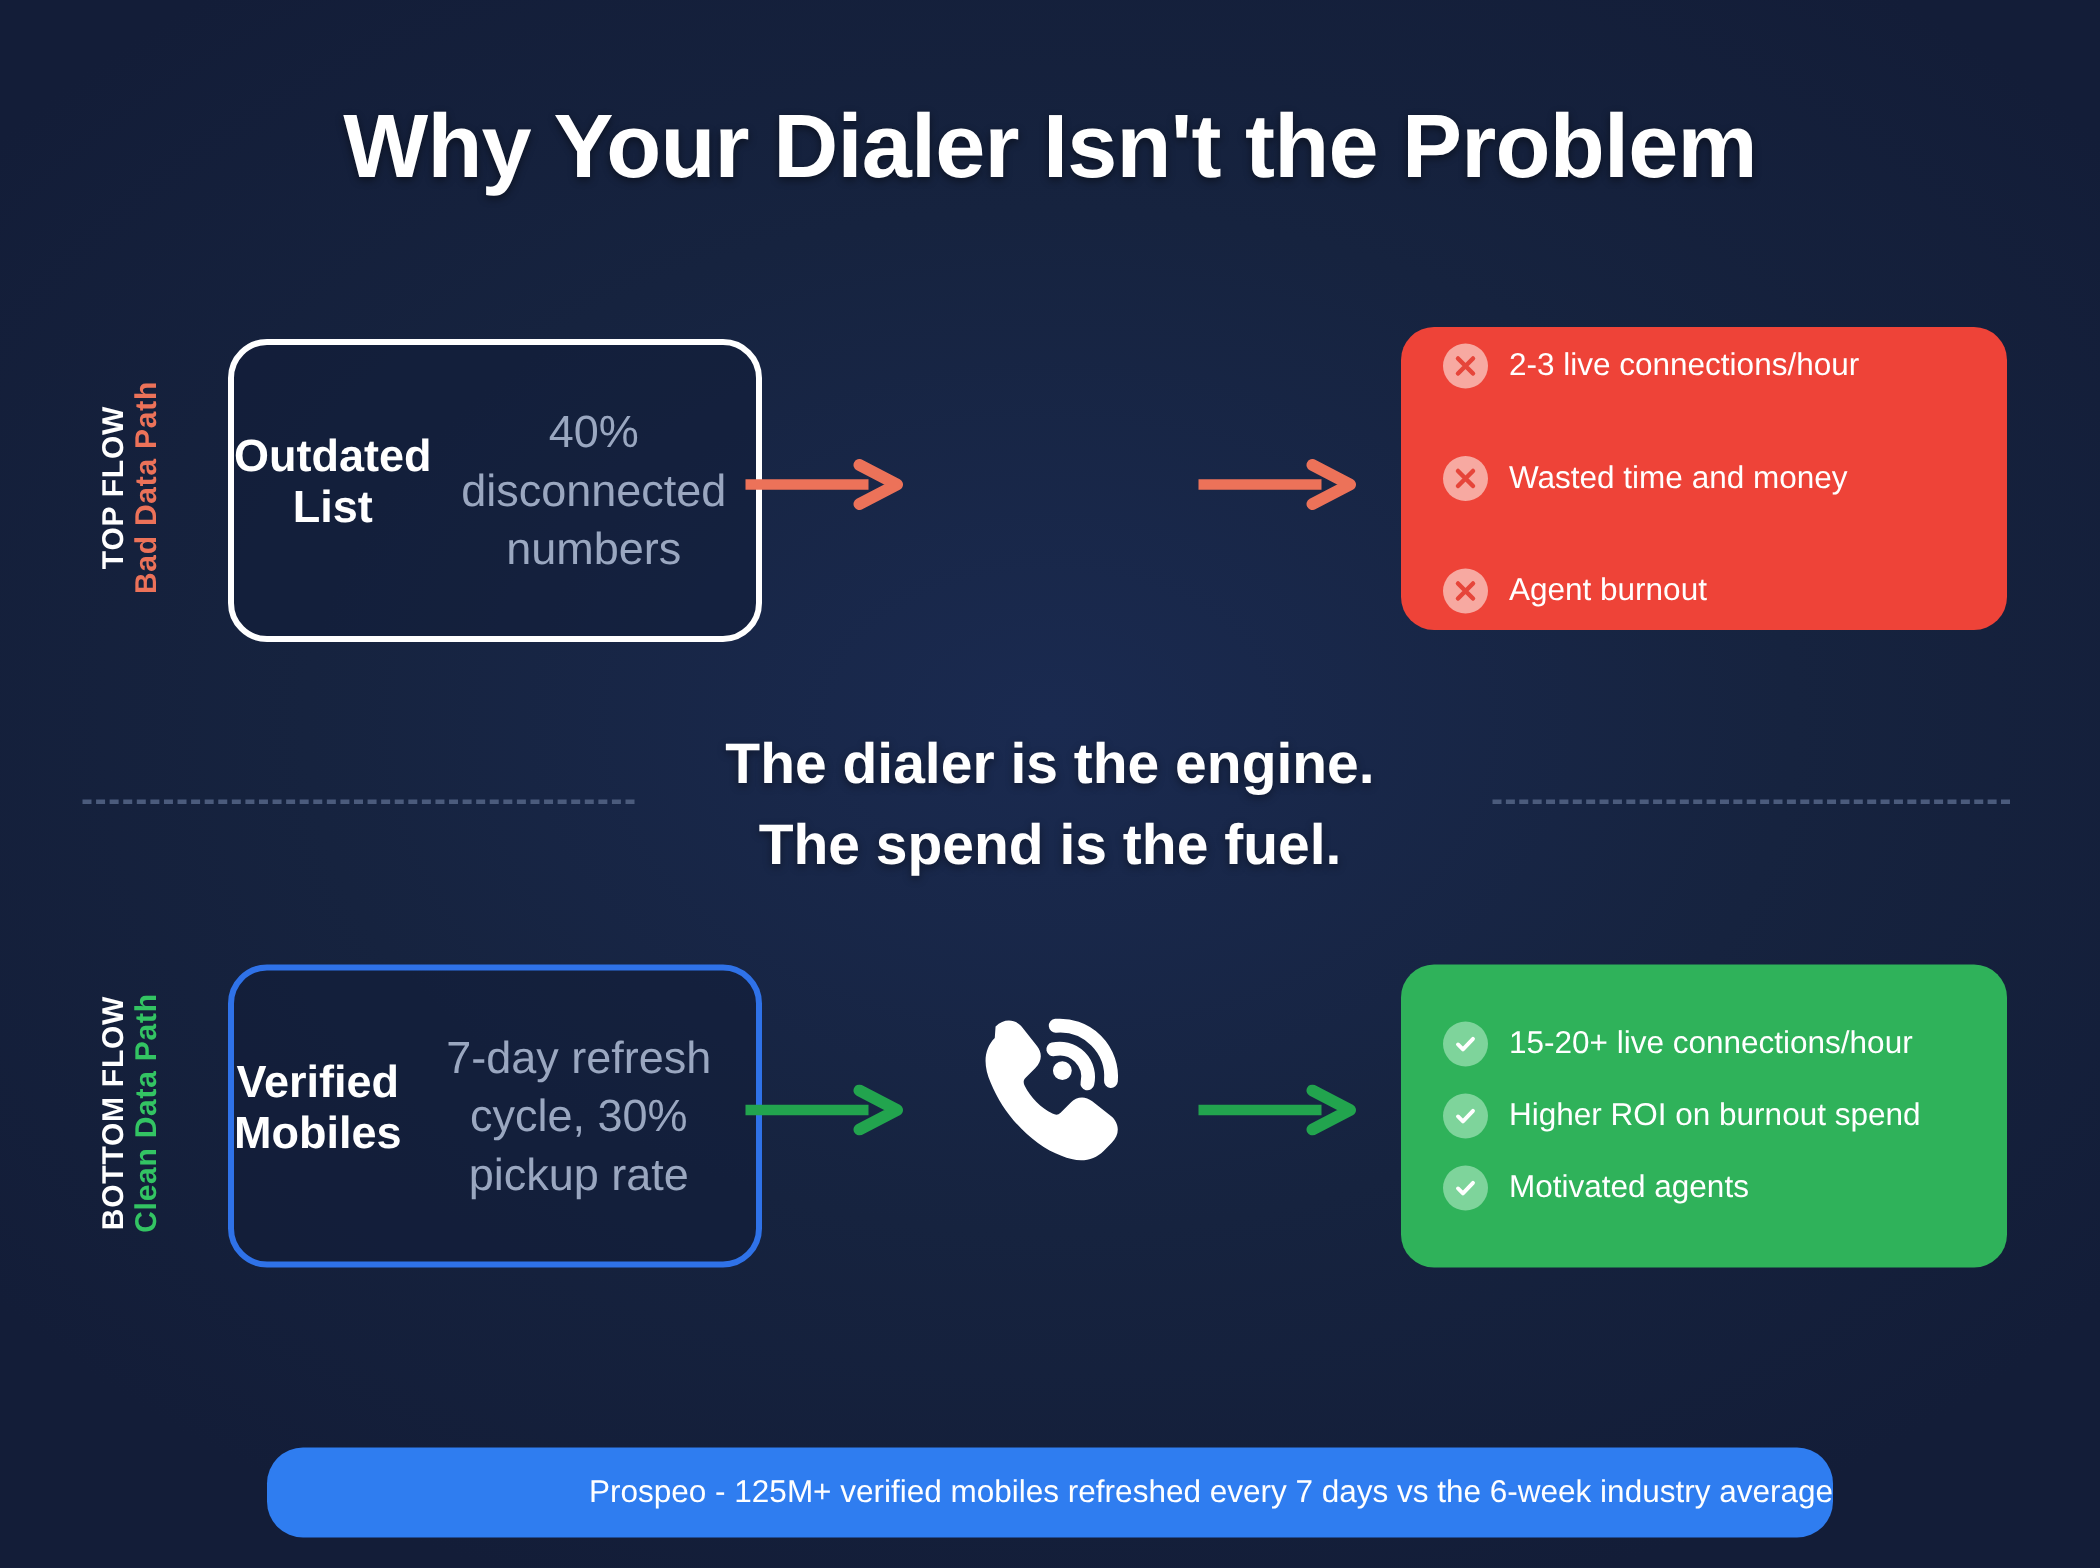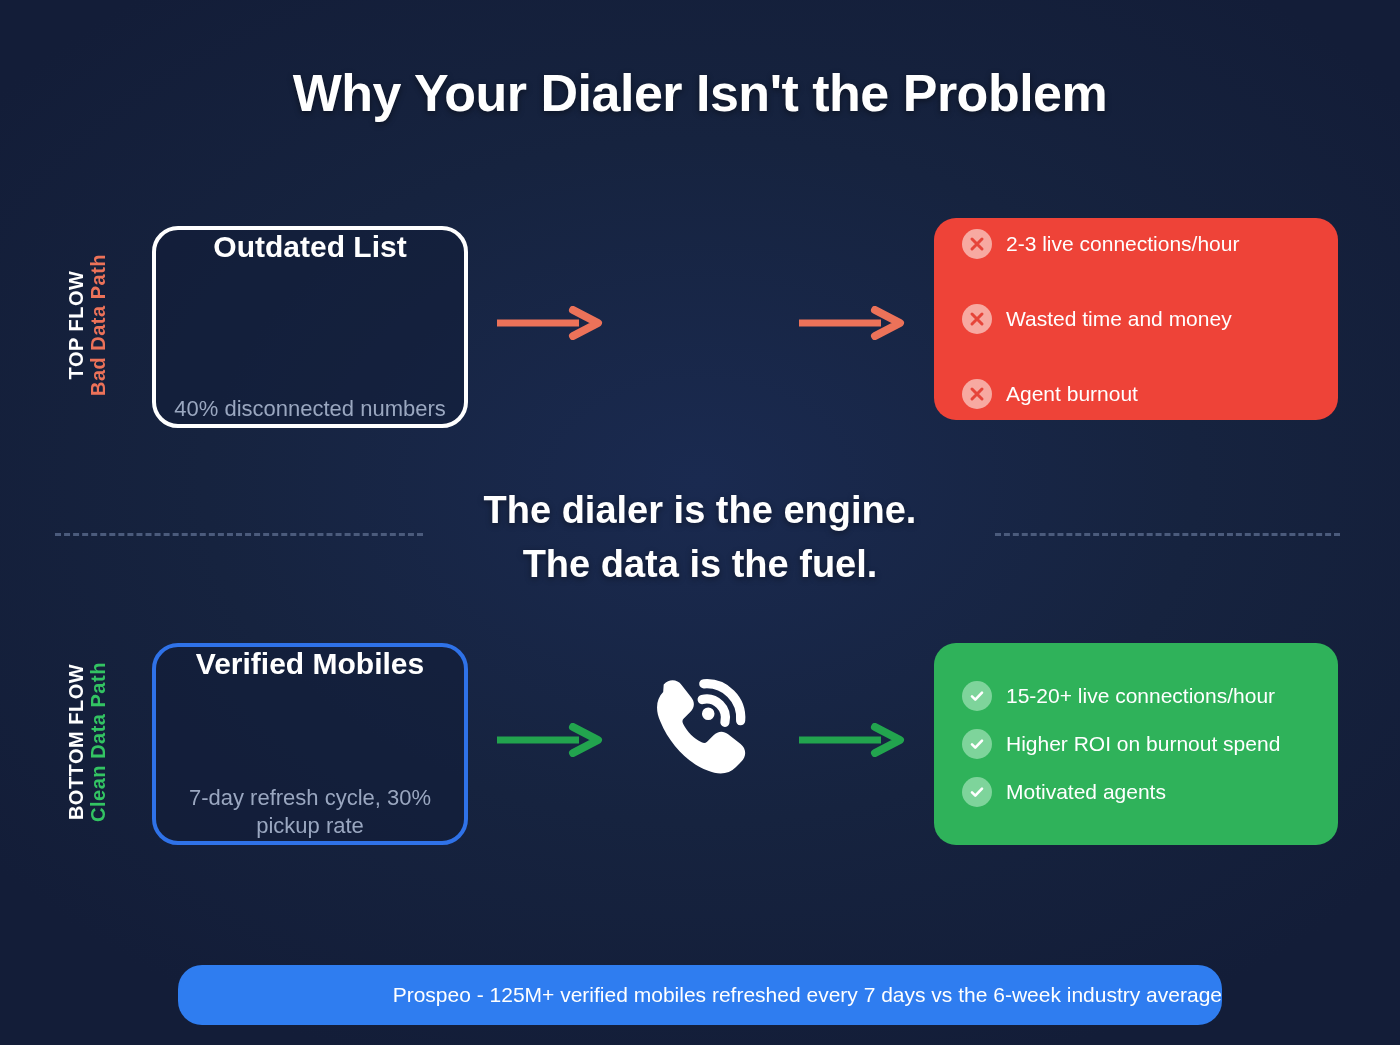--- a/index.html
+++ b/index.html
@@ -22,21 +22,21 @@
   }
 
   
   .title {
     position: absolute;
     top: 66px;
     left: 0;
     width: 1400px;
     text-align: center;
     color: #ffffff;
-    font-size: 52px;
+    font-size: 60px;
     font-weight: 700;
     letter-spacing: -0.5px;
     line-height: 1.05;
     text-shadow: 0 2px 6px rgba(0,0,0,0.45);
   }
 
   
   .side-label {
     position: absolute;
     width: 230px;
@@ -54,43 +54,43 @@
   .side-label .pathB { color: #33c463; }
   .side-top-a  { left: -30px; top: 305px; }
   .side-top-b  { left: -8px;  top: 305px; }
   .side-bot-a  { left: -30px; top: 722px; }
   .side-bot-b  { left: -8px;  top: 722px; }
 
   
   .card {
     position: absolute;
     left: 152px;
-    width: 316px;
+    width: 356px;
     height: 202px;
     border-radius: 26px;
     border: 4px solid #ffffff;
     background: rgba(19,30,57,0.55);
     display: flex;
-    flex-direction: column;
+    flex-direction: row;
     align-items: center;
-    justify-content: space-between;
+    justify-content: center;
     box-sizing: border-box;
   }
   .card.top    { top: 226px; border-color: #ffffff; }
   .card.bottom { top: 643px; border-color: #2f72e8; }
   .card-title {
     color: #ffffff;
     font-size: 30px;
     font-weight: 700;
     margin-bottom: 10px;
     text-align: center;
   }
   .card-sub {
     color: #9aa7c0;
-    font-size: 22px;
+    font-size: 30px;
     font-weight: 400;
     line-height: 1.3;
     text-align: center;
     padding: 0 16px;
   }
 
   
   .arrow {
     position: absolute;
     height: 34px;
@@ -257,21 +257,21 @@
           </svg>
       </span>
       <span class="result-text">Agent burnout</span>
     </div>
   </div>
 
   <div class="divider left"></div>
   <div class="divider right"></div>
   <div class="statement">
     <div>The dialer is the engine.</div>
-    <div>The data is the fuel.</div>
+    <div>The spend is the fuel.</div>
   </div>
 
   <div class="card bottom">
     <div class="card-title">Verified Mobiles</div>
     <div class="card-sub">7-day refresh cycle, 30% pickup rate</div>
   </div>
 
   <svg class="arrow a3" viewBox="0 0 110 34">
     <path d="M2 17 H84" stroke="#22a44e" stroke-width="7" fill="none" stroke-linecap="butt"></path>
     <path d="M78 4 L103 17 L78 30" stroke="#22a44e" stroke-width="8" fill="none" stroke-linecap="round" stroke-linejoin="round"></path>

